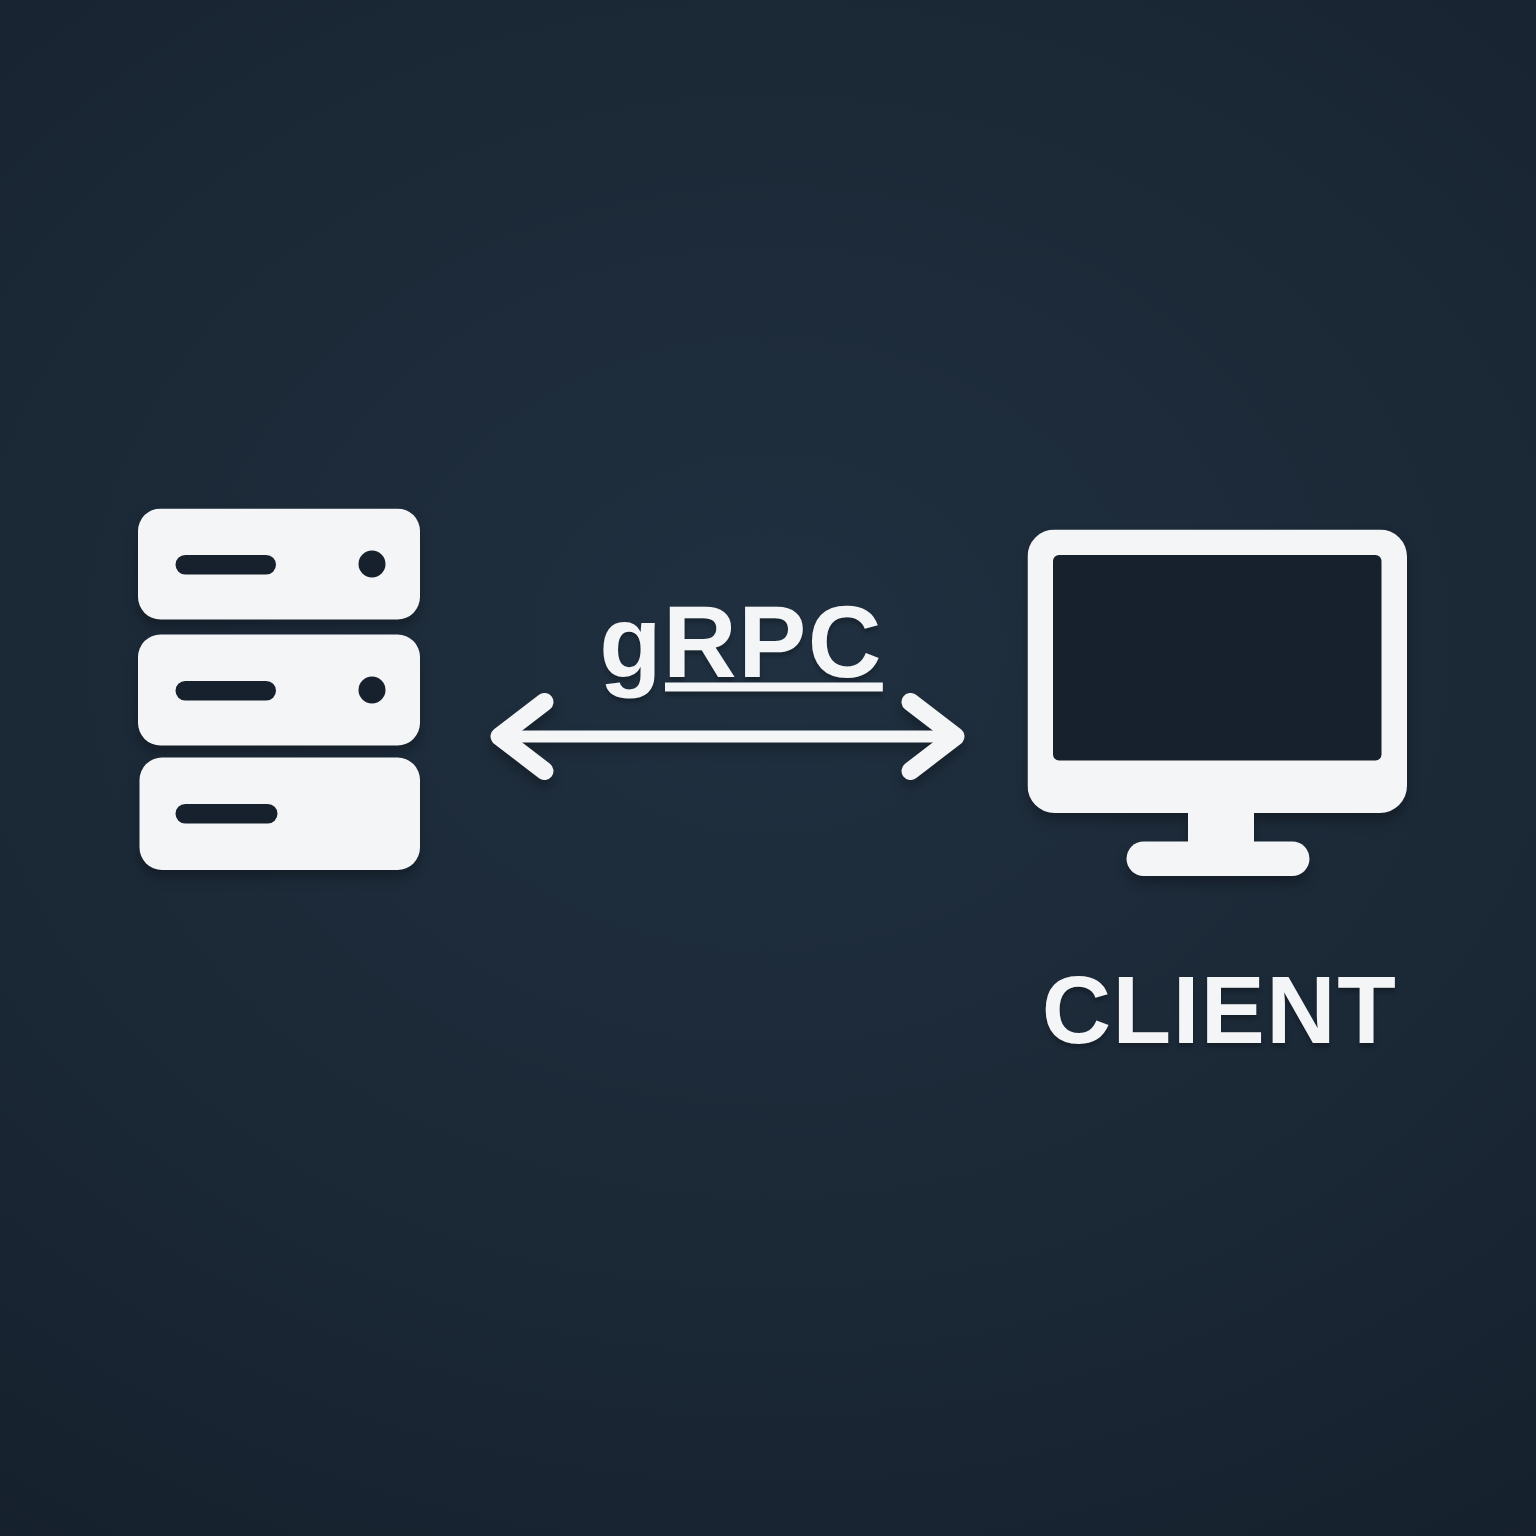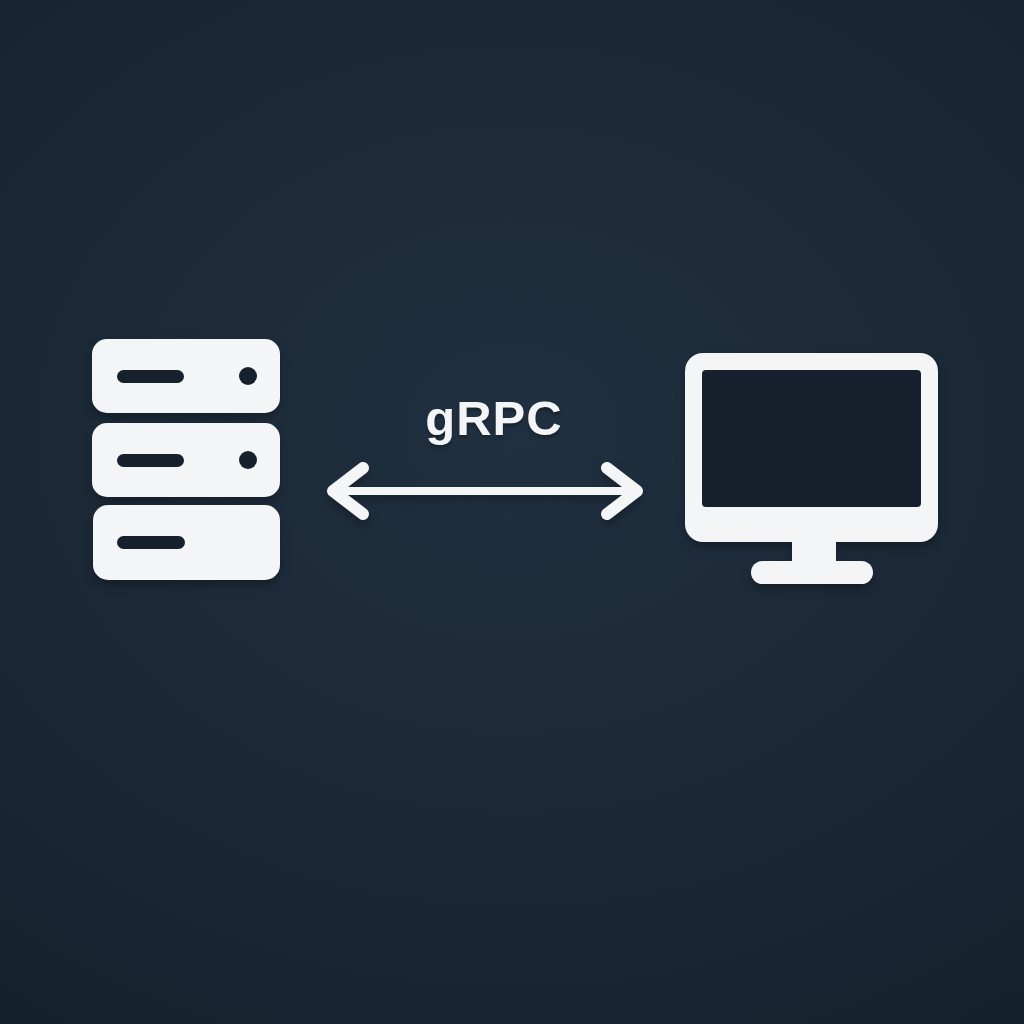--- a/index.html
+++ b/index.html
@@ -35,25 +35,26 @@
     line-height: 1;
     letter-spacing: 1px;
     white-space: nowrap;
     text-shadow: 0 3px 3px rgba(0,0,0,0.25);
   }
   .conn-label {
     position: absolute;
     transform: translateX(-50%);
     color: #f3f5f7;
     font-weight: 700;
-    font-size: 49px;
+    font-size: 68px;
     line-height: 1;
     letter-spacing: 1px;
     white-space: nowrap;
     text-shadow: 0 3px 3px rgba(0,0,0,0.25);
+    text-decoration: underline;
   }
 </style>
 </head>
 <body>
 
 <div class="canvas">
 
   <div class="abs" style="left:92px; top:339px;">
     <svg class="icon" width="188" height="241" viewBox="0 0 188 241" aria-hidden="true">
 
@@ -83,14 +84,15 @@
 
       <rect x="0" y="0" width="253" height="189" rx="18" fill="#f4f5f7"></rect>
 
       <rect x="17" y="17" width="219" height="137" rx="4" fill="#16212d"></rect>
 
       <rect x="107" y="185" width="44" height="28" fill="#f4f5f7"></rect>
 
       <rect x="66" y="208" width="122" height="23" rx="11.5" fill="#f4f5f7"></rect>
     </svg>
   </div>
+  <div class="node-label" style="left:813px; top:641px;">CLIENT</div>
 
 </div>
 
 </body></html>

